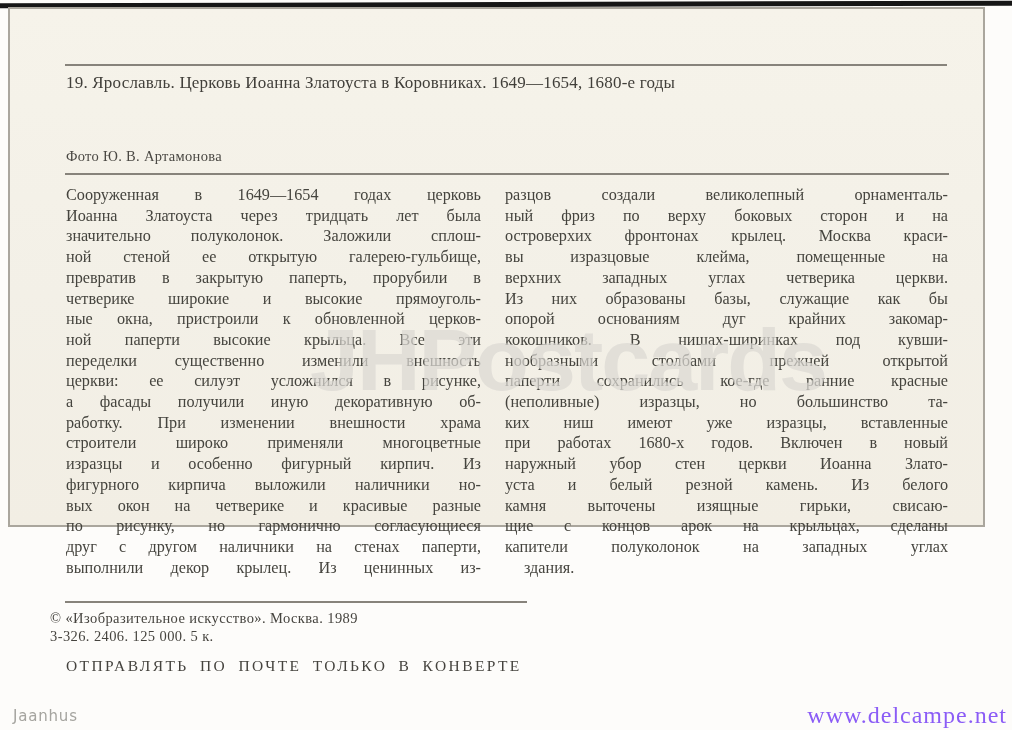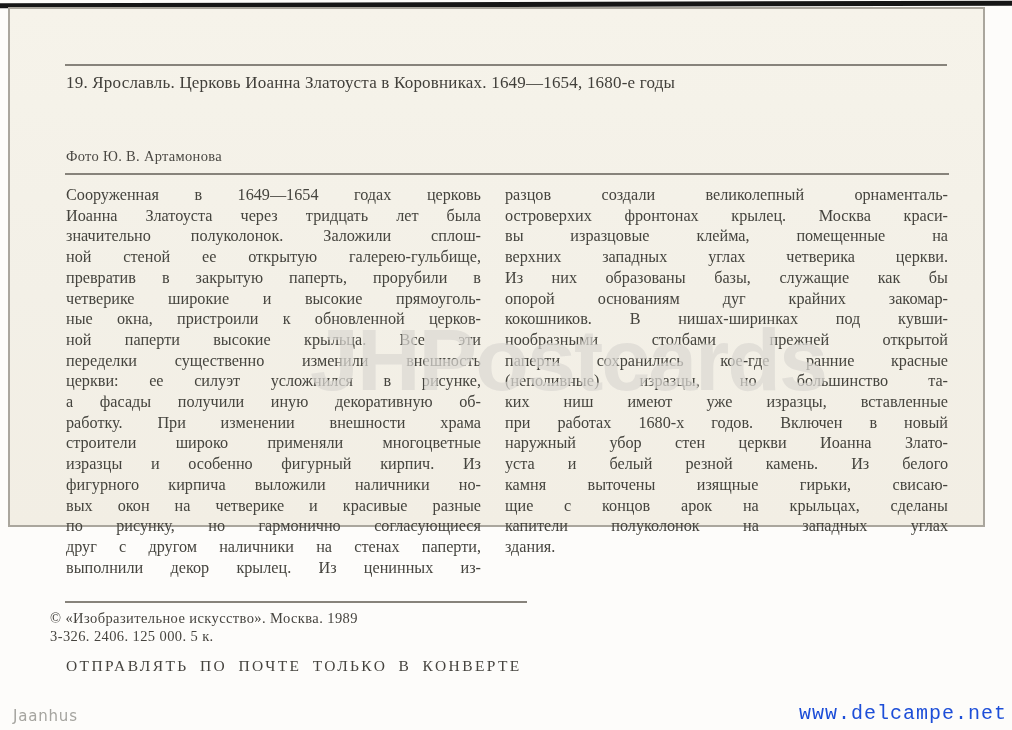--- a/index.html
+++ b/index.html
@@ -64,20 +64,21 @@
   .bodyline {
     font-size: 16.2px;
     line-height: 20.7px;
     white-space: nowrap;
     text-align: justify;
     text-align-last: justify;
     color: #45443e;
   }
   .column-right .bodyline:last-child {
     text-align-last: left;
+    margin-left: 19px;
   }
   .imprint {
     position: absolute;
     left: 40px; top: 600px;
     color: #46443f;
     font-size: 14.5px;
     line-height: 18px;
     letter-spacing: 0.4px;
   }
   .mailing-notice {
@@ -103,24 +104,24 @@
     position: absolute;
     left: 13px; top: 707px;
     font-family: "DejaVu Sans", sans-serif;
     font-size: 15px;
     letter-spacing: 0.8px;
     color: #a5a49f;
   }
   .site-watermark {
     position: absolute;
     right: 5px; top: 702px;
-    font-family: Liberation Mono, monospace;
-    font-size: 20px;
+    font-family: Liberation Serif, serif;
+    font-size: 24px;
     letter-spacing: 1px;
-    color: #1d4ed8;
+    color: #8b5cf6;
   }
 </style>
 </head>
 <body>
 
 <div id="stage">
 
   <div class="scan-top-edge"></div>
 
   <div class="postcard">
@@ -152,20 +153,21 @@
         <div class="bodyline">изразцы и особенно фигурный кирпич. Из</div>
         <div class="bodyline">фигурного кирпича выложили наличники но-</div>
         <div class="bodyline">вых окон на четверике и красивые разные</div>
         <div class="bodyline">по рисунку, но гармонично согласующиеся</div>
         <div class="bodyline">друг с другом наличники на стенах паперти,</div>
         <div class="bodyline">выполнили декор крылец. Из ценинных из-</div>
       </div>
 
     <div class="column column-right">
         <div class="bodyline">разцов создали великолепный орнаменталь-</div>
+        <div class="bodyline">ный фриз по верху боковых сторон и на</div>
         <div class="bodyline">островерхих фронтонах крылец. Москва краси-</div>
         <div class="bodyline">вы изразцовые клейма, помещенные на</div>
         <div class="bodyline">верхних западных углах четверика церкви.</div>
         <div class="bodyline">Из них образованы базы, служащие как бы</div>
         <div class="bodyline">опорой основаниям дуг крайних закомар-</div>
         <div class="bodyline">кокошников. В нишах-ширинках под кувши-</div>
         <div class="bodyline">нообразными столбами прежней открытой</div>
         <div class="bodyline">паперти сохранились кое-где ранние красные</div>
         <div class="bodyline">(неполивные) изразцы, но большинство та-</div>
         <div class="bodyline">ких ниш имеют уже изразцы, вставленные</div>

